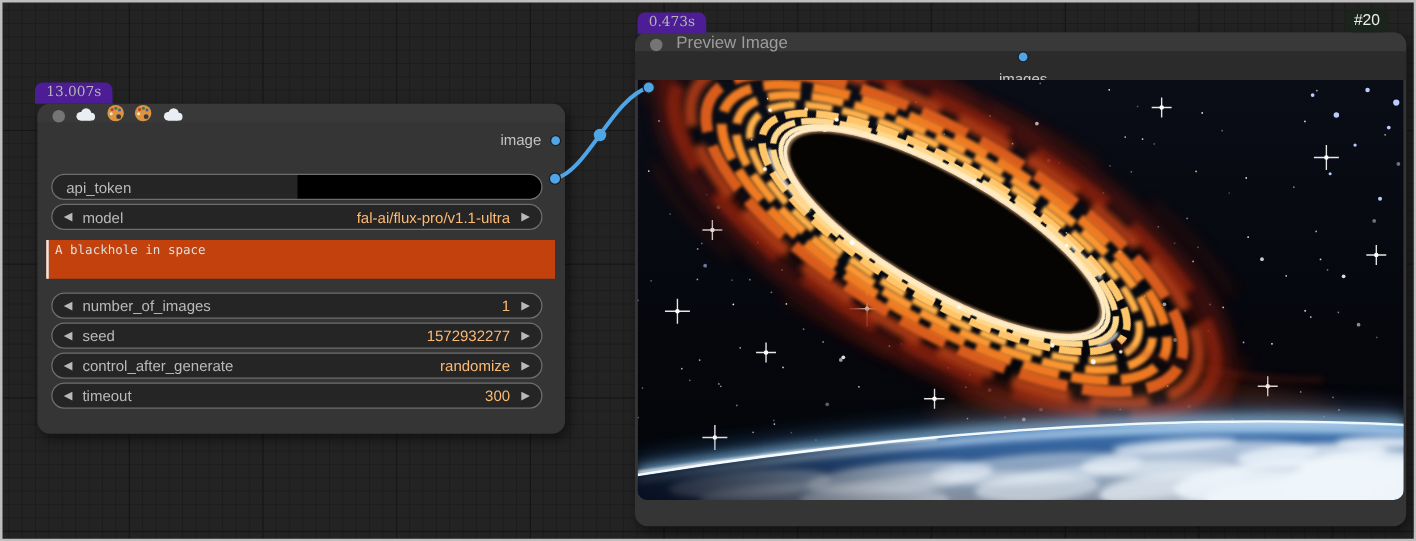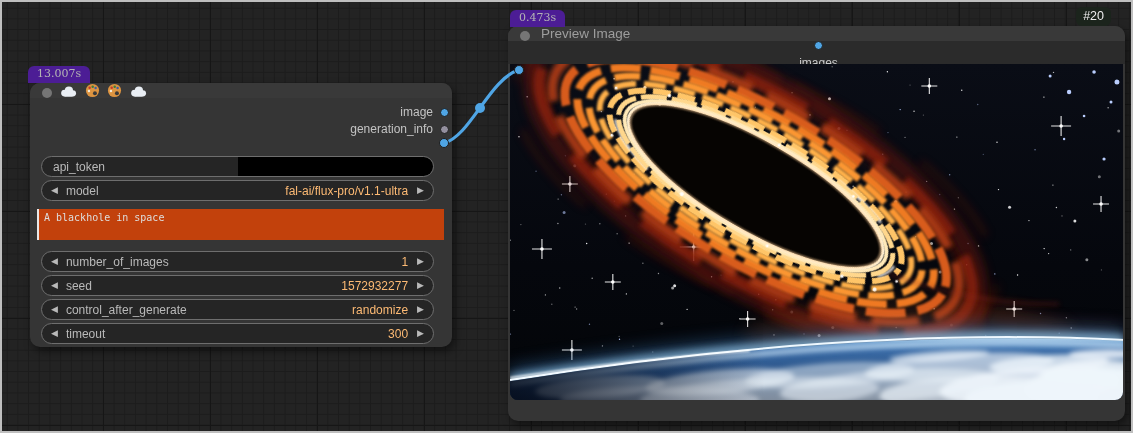--- a/index.html
+++ b/index.html
@@ -123,24 +123,20 @@
               <rect x="6" y="9.5" width="12" height="5" rx="2.4"></rect>
             </g>
           </svg>
       </span>
     </div>
 
     <div class="outputs">
       <div class="port-row">
         <span>image</span>
         <span class="port-dot dot-blue"></span>
-      </div>
-      <div class="port-row">
-        <span>generation_info</span>
-        <span class="port-dot dot-gray"></span>
       </div>
     </div>
 
     <div class="widget first no-arrows">
       <span class="wlabel">api_token</span>
       <span class="token-mask"></span>
     </div>
 
     <div class="widget">
       <span class="arr">◀</span>

